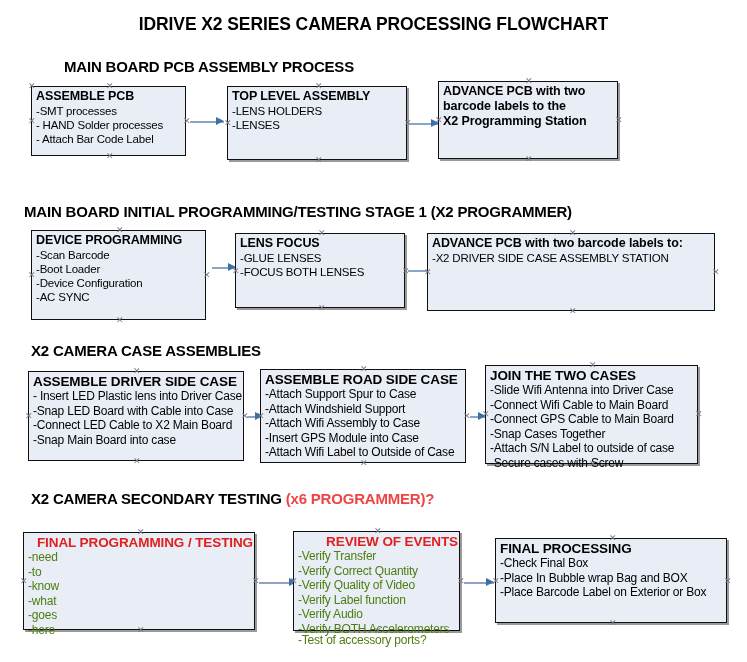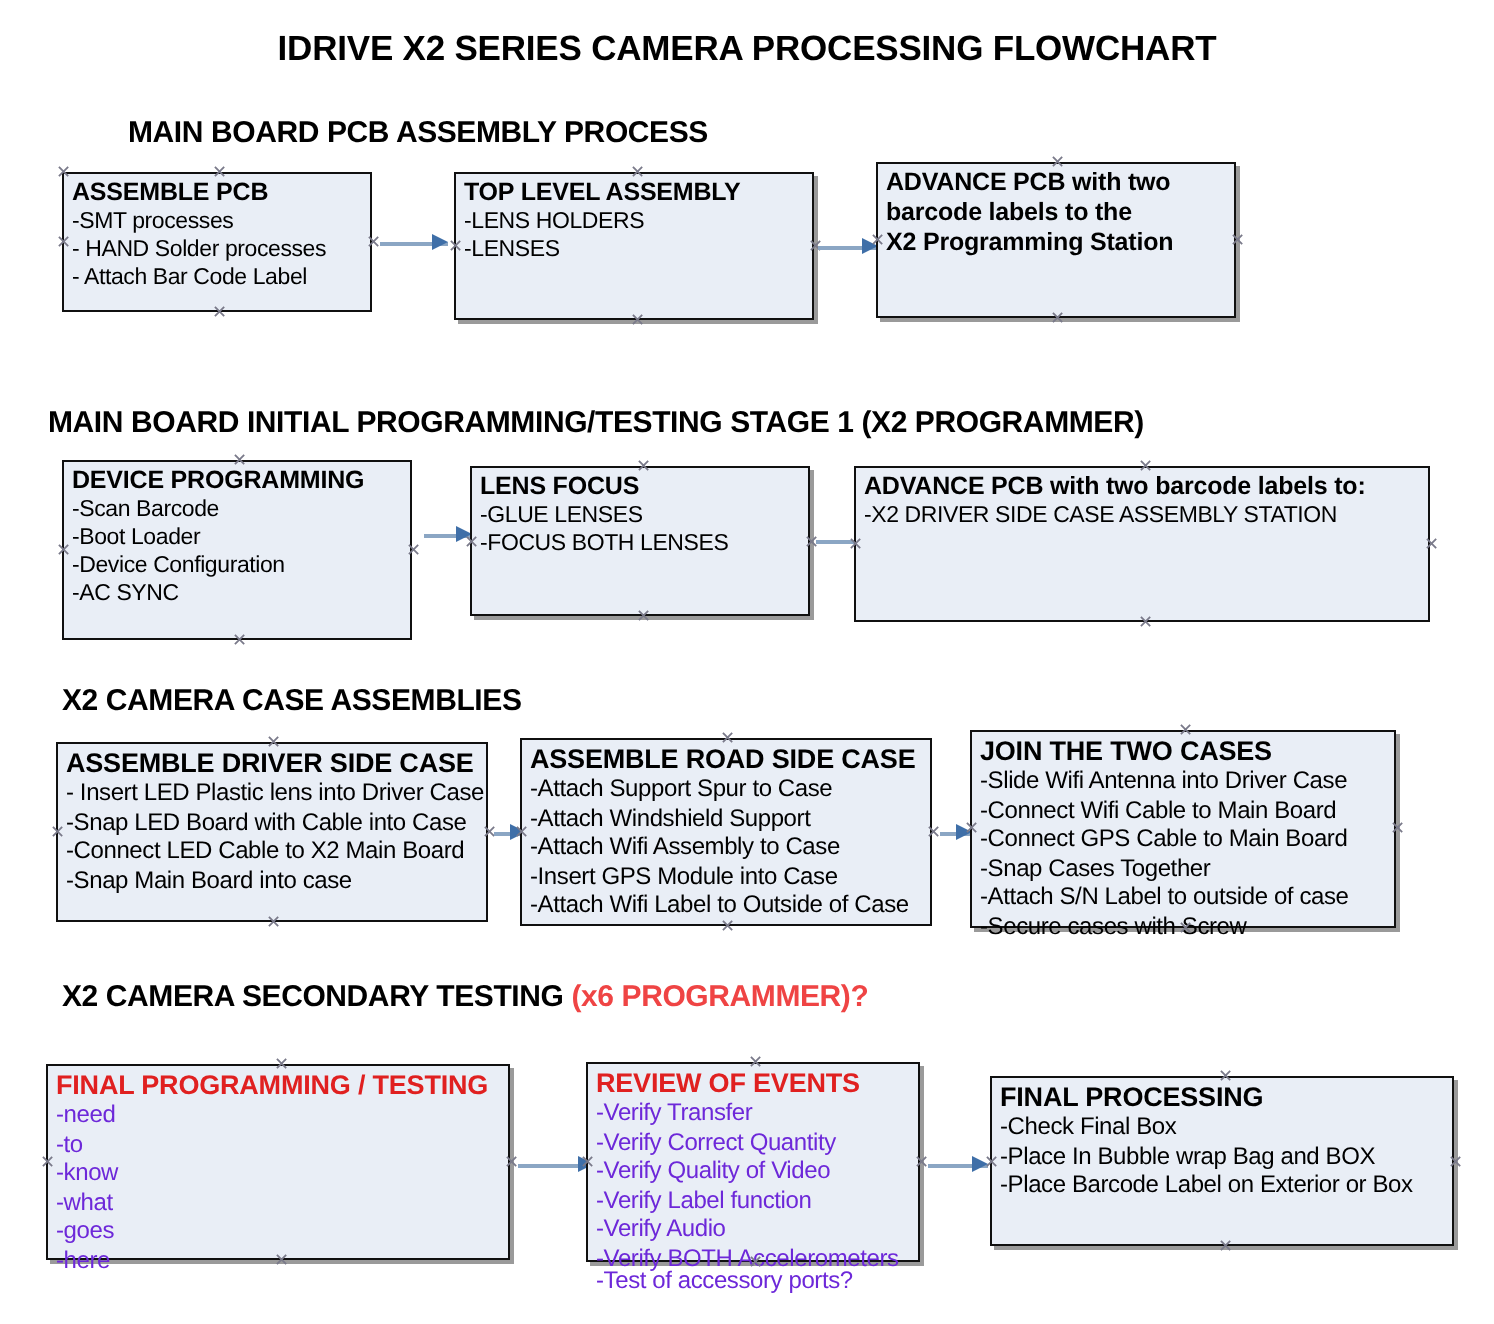--- a/index.html
+++ b/index.html
@@ -63,30 +63,31 @@
     font-size: 12.5px;
     font-weight: bold;
     color: #000000;
     line-height: 15px;
     white-space: nowrap;
     letter-spacing: -0.1px;
   }
   .box-title.red {
     color: #e02020;
     font-size: 13px;
+    text-align: right;
   }
   .box-line {
     font-size: 11.5px;
     color: #000000;
     line-height: 14px;
     white-space: nowrap;
     letter-spacing: -0.2px;
   }
   .box-line.red {
-    color: #6d28d9;
+    color: #4d7c0f;
   }
   .box-title.big {
     font-size: 13.5px;
   }
   .box-line.big {
     font-size: 12px;
     line-height: 14.5px;
   }
   .box-line.overflow {
     position: absolute;

